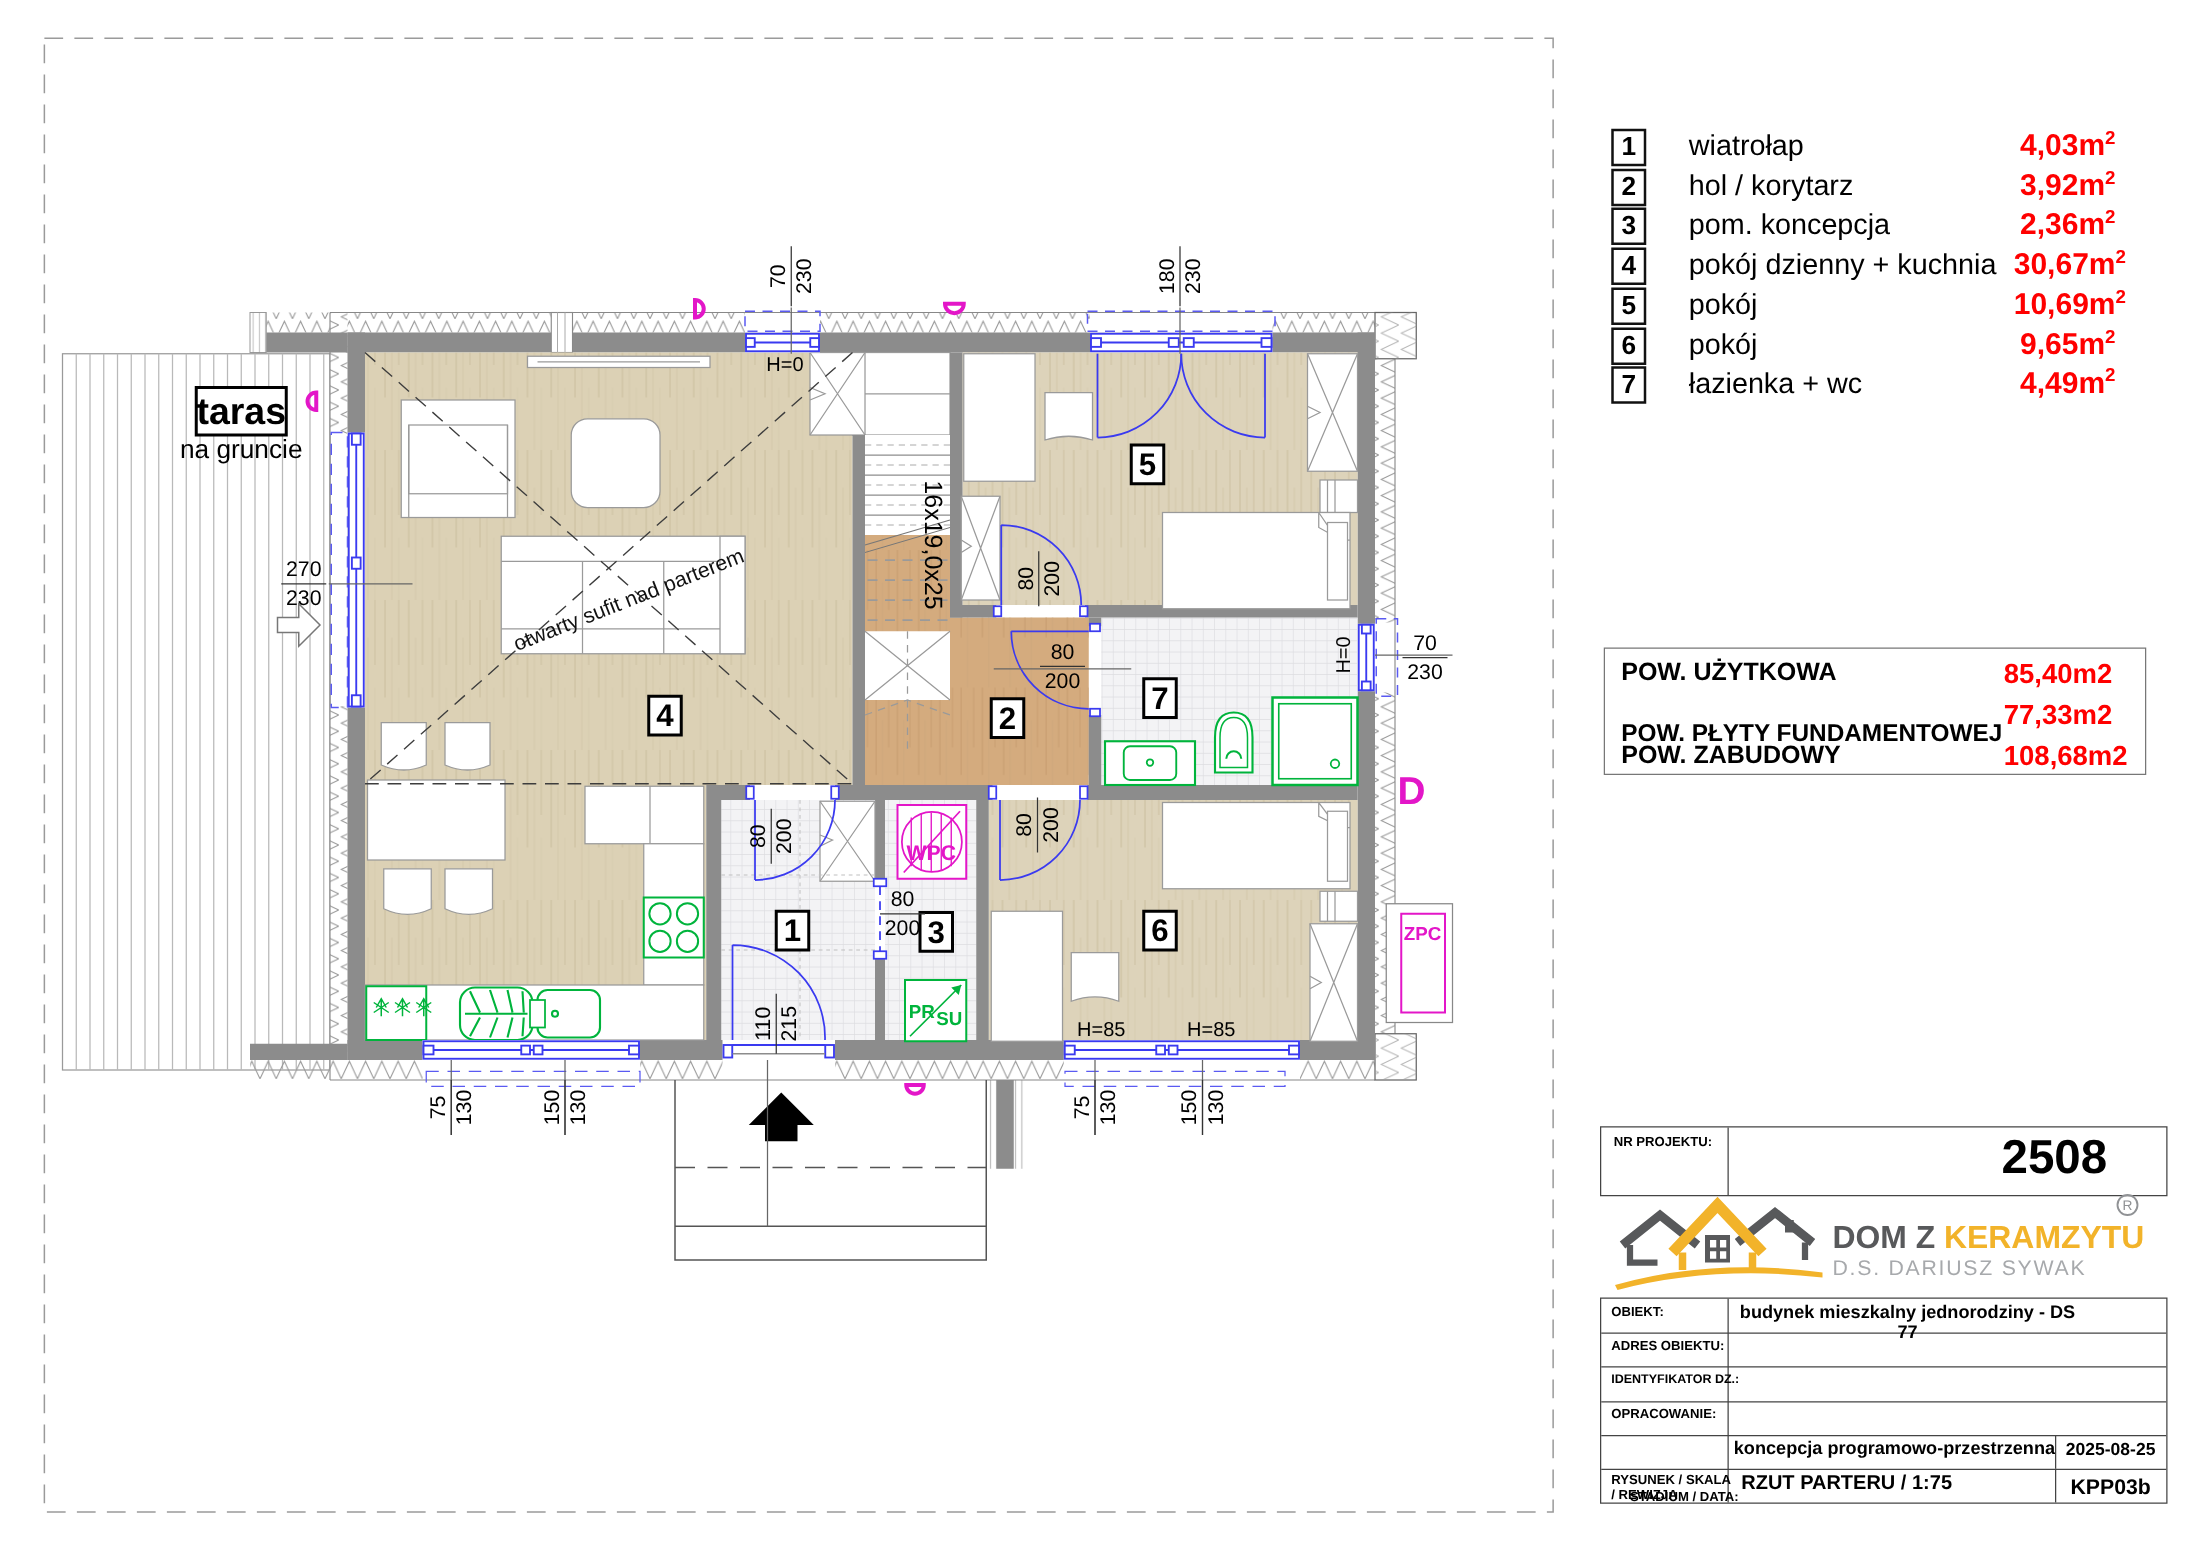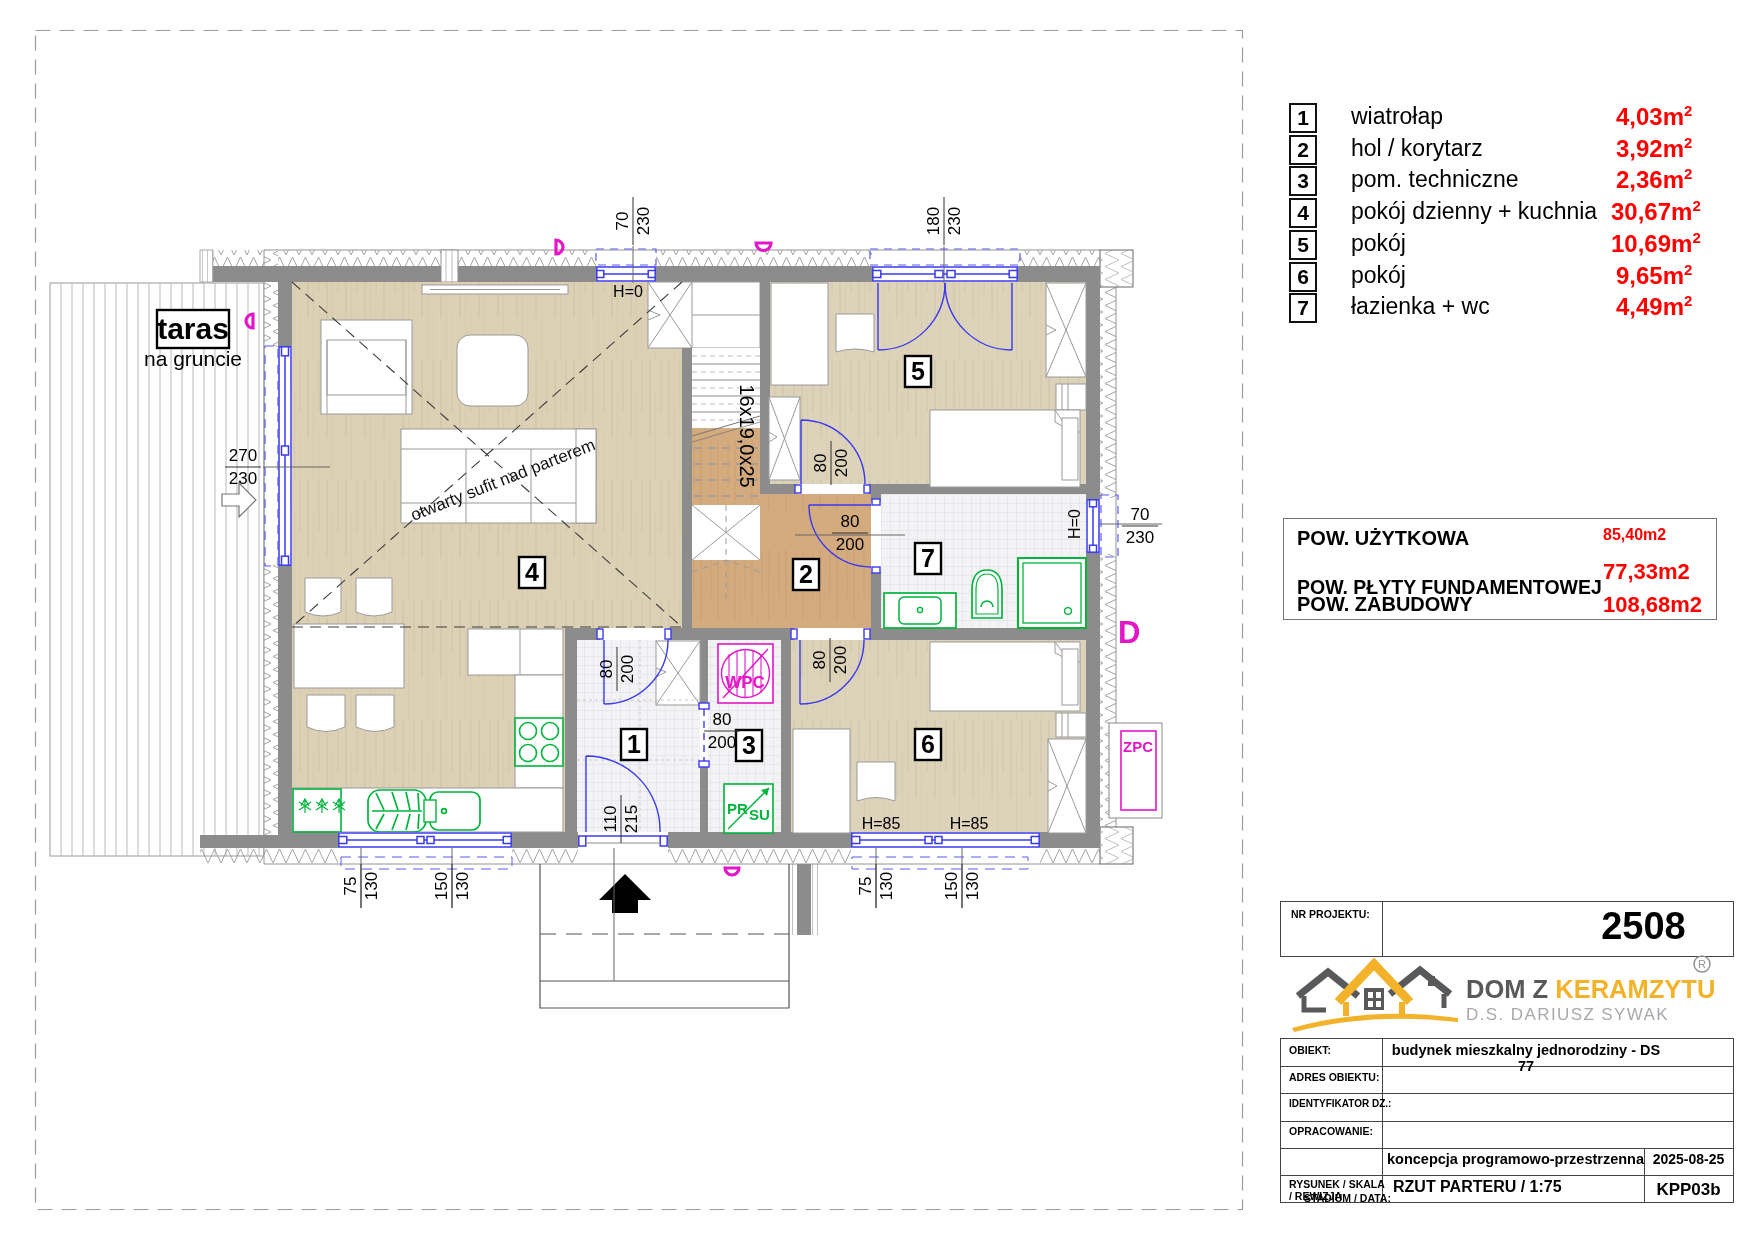--- a/index.html
+++ b/index.html
@@ -673,40 +673,40 @@
 </svg>
 
 <div class="abs" style="left:1289px;top:103px;width:440px;">
   <div class="abs" style="left:0;top:0px;width:24px;height:26px;border:2.5px solid #111;text-align:center;font-size:21px;font-weight:bold;line-height:26px;">1</div>
   <div class="abs" style="left:62px;top:0px;font-size:23px;">wiatrołap</div>
   <div class="abs" style="left:327px;top:0px;font-size:24px;font-weight:bold;color:#f00;">4,03m<span style="font-size:15px;position:relative;top:-9px;">2</span></div>
   <div class="abs" style="left:0;top:31.7px;width:24px;height:26px;border:2.5px solid #111;text-align:center;font-size:21px;font-weight:bold;line-height:26px;">2</div>
   <div class="abs" style="left:62px;top:31.7px;font-size:23px;">hol / korytarz</div>
   <div class="abs" style="left:327px;top:31.7px;font-size:24px;font-weight:bold;color:#f00;">3,92m<span style="font-size:15px;position:relative;top:-9px;">2</span></div>
   <div class="abs" style="left:0;top:63.4px;width:24px;height:26px;border:2.5px solid #111;text-align:center;font-size:21px;font-weight:bold;line-height:26px;">3</div>
-  <div class="abs" style="left:62px;top:63.4px;font-size:23px;">pom. techniczne</div>
+  <div class="abs" style="left:62px;top:63.4px;font-size:23px;">pom. koncepcja</div>
   <div class="abs" style="left:327px;top:63.4px;font-size:24px;font-weight:bold;color:#f00;">2,36m<span style="font-size:15px;position:relative;top:-9px;">2</span></div>
   <div class="abs" style="left:0;top:95.1px;width:24px;height:26px;border:2.5px solid #111;text-align:center;font-size:21px;font-weight:bold;line-height:26px;">4</div>
   <div class="abs" style="left:62px;top:95.1px;font-size:23px;white-space:nowrap;">pokój dzienny + kuchnia</div>
   <div class="abs" style="left:322px;top:95.1px;font-size:24px;font-weight:bold;color:#f00;">30,67m<span style="font-size:15px;position:relative;top:-9px;">2</span></div>
   <div class="abs" style="left:0;top:126.8px;width:24px;height:26px;border:2.5px solid #111;text-align:center;font-size:21px;font-weight:bold;line-height:26px;">5</div>
   <div class="abs" style="left:62px;top:126.8px;font-size:23px;">pokój</div>
   <div class="abs" style="left:322px;top:126.8px;font-size:24px;font-weight:bold;color:#f00;">10,69m<span style="font-size:15px;position:relative;top:-9px;">2</span></div>
   <div class="abs" style="left:0;top:158.5px;width:24px;height:26px;border:2.5px solid #111;text-align:center;font-size:21px;font-weight:bold;line-height:26px;">6</div>
   <div class="abs" style="left:62px;top:158.5px;font-size:23px;">pokój</div>
   <div class="abs" style="left:327px;top:158.5px;font-size:24px;font-weight:bold;color:#f00;">9,65m<span style="font-size:15px;position:relative;top:-9px;">2</span></div>
   <div class="abs" style="left:0;top:190.2px;width:24px;height:26px;border:2.5px solid #111;text-align:center;font-size:21px;font-weight:bold;line-height:26px;">7</div>
   <div class="abs" style="left:62px;top:190.2px;font-size:23px;">łazienka + wc</div>
   <div class="abs" style="left:327px;top:190.2px;font-size:24px;font-weight:bold;color:#f00;">4,49m<span style="font-size:15px;position:relative;top:-9px;">2</span></div>
 </div>
 
 
 <div class="abs" style="left:1283px;top:518px;width:432px;height:100px;border:1.5px solid #777;">
   <div class="abs" style="left:13px;top:8px;font-size:20px;font-weight:bold;">POW. UŻYTKOWA</div>
-  <div class="abs" style="left:319px;top:7px;font-size:16px;font-weight:bold;color:#f00;">85,40m2</div>
+  <div class="abs" style="left:319px;top:7px;font-size:22px;font-weight:bold;color:#f00;">85,40m2</div>
   <div class="abs" style="left:13px;top:57px;font-size:19.5px;font-weight:bold;">POW. PŁYTY FUNDAMENTOWEJ</div>
   <div class="abs" style="left:319px;top:40px;font-size:22px;font-weight:bold;color:#f00;">77,33m2</div>
   <div class="abs" style="left:13px;top:74px;font-size:20px;font-weight:bold;">POW. ZABUDOWY</div>
   <div class="abs" style="left:319px;top:73px;font-size:22px;font-weight:bold;color:#f00;text-align:center;">108,68m2</div>
 </div>
 
 <div class="abs" style="left:1280px;top:901px;width:452px;height:54px;border:1.5px solid #444;">
   <div class="abs" style="left:0;top:0;width:101px;height:54px;border-right:1.5px solid #444;">
     <div class="abs" style="left:10px;top:6px;font-size:10.5px;font-weight:bold;white-space:nowrap;">NR PROJEKTU:</div>
   </div>

